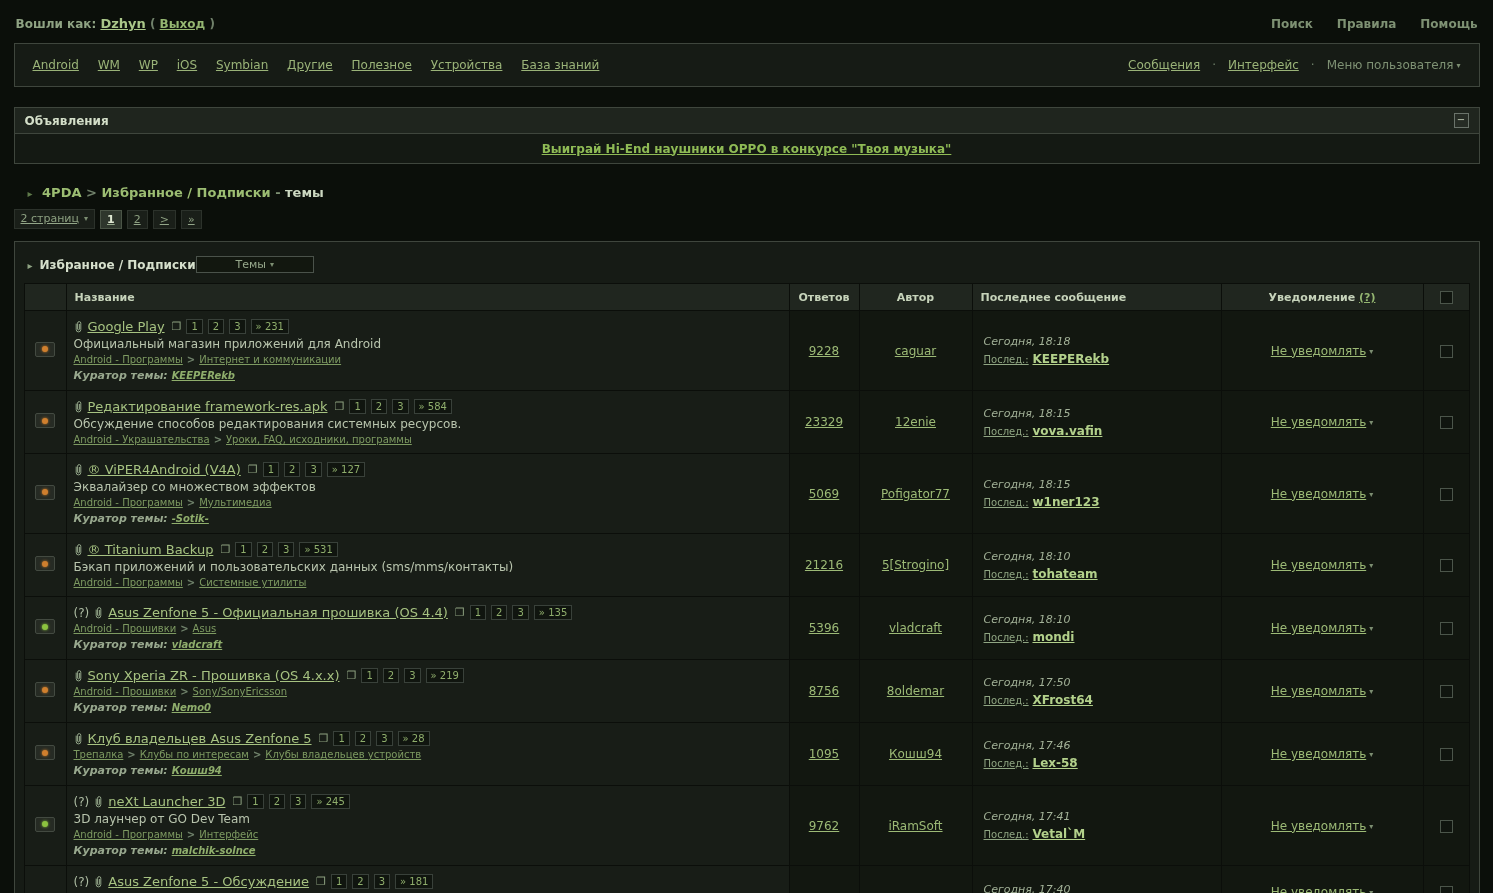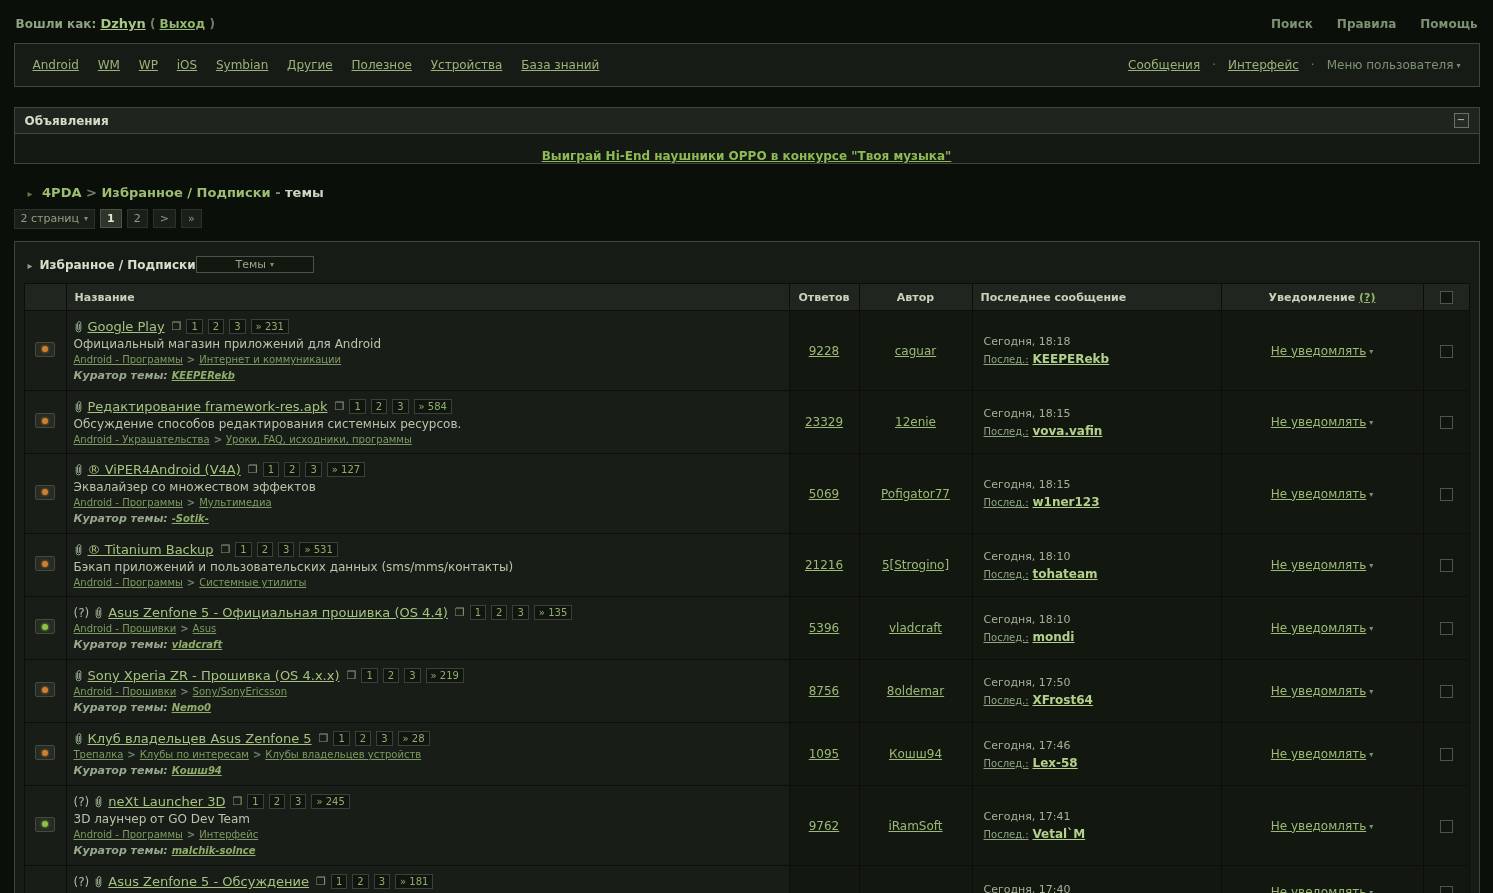--- a/index.html
+++ b/index.html
@@ -29,31 +29,31 @@
   .nav-right .plain { color:#7e9173; text-decoration:none; }
   .caret { color:#7c8e71; font-size:8px; position:relative; top:-1px; margin-left:3px; text-decoration:none; display:inline-block; }
 
   
   .announce { border:1px solid #3f463d; margin-top:20px; }
   .a-head { background:#1f251e; height:26px; display:flex; align-items:center; justify-content:space-between;
     padding:0 10px; border-bottom:1px solid #3f463d; }
   .a-title { font-weight:bold; color:#d4dfc9; font-size:12px; }
   .collapse-btn { width:15px; height:15px; background:#262c25; border:1px solid #6a736a; color:#c2cfb8;
     font-size:10px; line-height:12px; text-align:center; cursor:pointer; }
-  .a-body { background:#141913; height:29px; display:flex; align-items:flex-end; justify-content:center; }
+  .a-body { background:#141913; height:29px; display:flex; align-items:center; justify-content:center; }
   .a-body a { font-weight:bold; font-size:12px; color:#8fbb55; }
 
   
   .breadcrumb { margin:21px 14px 9px; font-size:13px; font-weight:bold; color:#7e9173; }
   .breadcrumb .arrow { color:#5f7a4a; margin-right:5px; font-size:10px; }
   .breadcrumb a { color:#9cbd72; text-decoration:none; }
   .breadcrumb .cur { color:#ccd8c1; }
 
   
-  .pager { display:flex; gap:5px; align-items:flex-start; margin:0 0 12px; }
+  .pager { display:flex; gap:5px; align-items:flex-end; margin:0 0 12px;text-decoration:underline; }
   .pitem { background:#1a1f19; border:1px solid #2c322b; color:#8da081; font-size:11px;
     padding:2px 6px; text-decoration:none; line-height:13px; }
   .pitem.sel { background:#2e362c; color:#dfe8d2; font-weight:bold; border-color:#4a5446; }
   .pitem .caret { margin-left:5px; }
 
   
   .board { border:1px solid #3f463d; background:#161b15; padding:9px; }
   .board-head { display:flex; justify-content:flex-start; align-items:center; padding:5px 4px 10px; }
   .board-title { font-weight:bold; color:#d6e0cc; font-size:12px; }
   .board-title .arrow { color:#8fa383; margin-right:7px; font-size:10px; }
@@ -86,21 +86,21 @@
   .pbtn { font-size:10px; border:1px solid #39413a; background:#10150f; color:#8fae6c;
     padding:0 4px; line-height:13px; text-decoration:none; white-space:nowrap; }
   .t-desc { color:#b8c4ad; font-size:12px; margin:3px 0 3px; }
   .t-path { font-size:10px; margin:3px 0 0; }
   .t-path a { color:#7d9a61; }
   .t-path .sep { color:#6f816a; margin:0 4px; font-size:10px; font-weight:bold; }
   .t-curator { font-style:italic; font-size:11px; font-weight:bold; color:#98a88e; margin-top:4px; }
   .t-curator a { font-size:10px; color:#8fae6c; }
 
   .c-replies a, .c-author a { font-size:12px; color:#9cba76; }
-  .c-last .ld { font-size:11px; color:#a3b298; margin-bottom:4px; }
+  .c-last .ld { font-size:11px; color:#a3b298; margin-bottom:4px;font-style:italic; }
   .c-last .lbl { font-size:10px; color:#90a683; }
   .c-last .usr { font-size:12px; font-weight:bold; color:#b3d18b; }
   .c-notify a { font-size:12px; color:#9cba76; }
 
   input[type="checkbox"] { appearance:none; -webkit-appearance:none; width:13px; height:13px;
     background:#10150f; border:1px solid #4b554a; vertical-align:middle; cursor:pointer; }
 </style>
 </head>
 <body>
 

